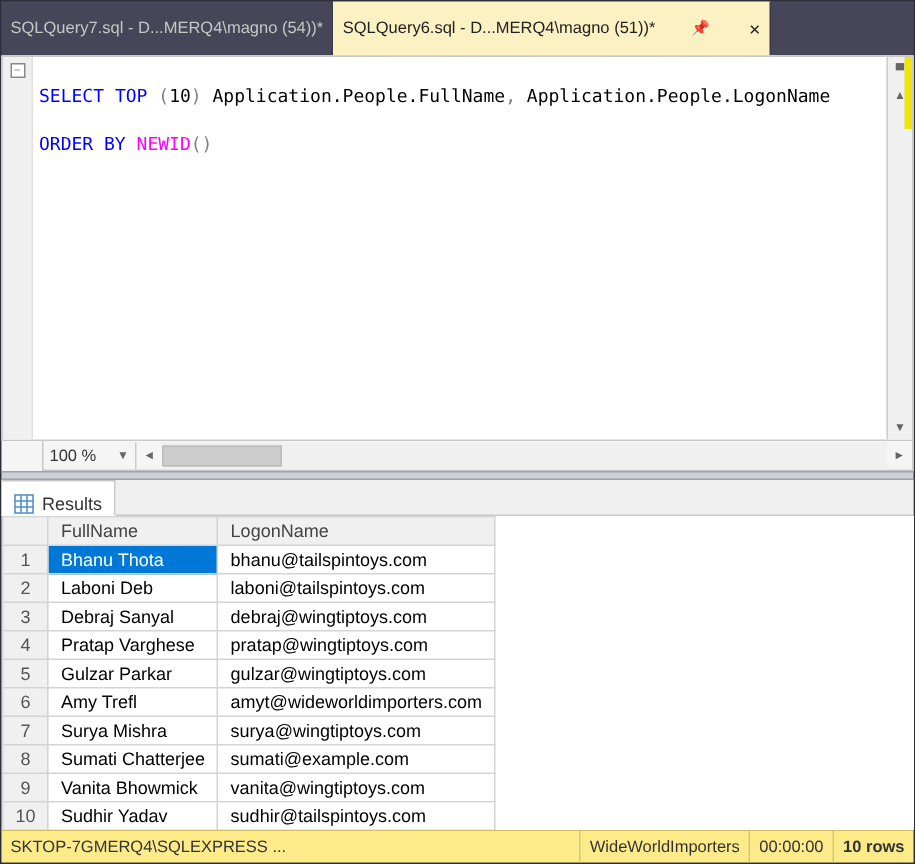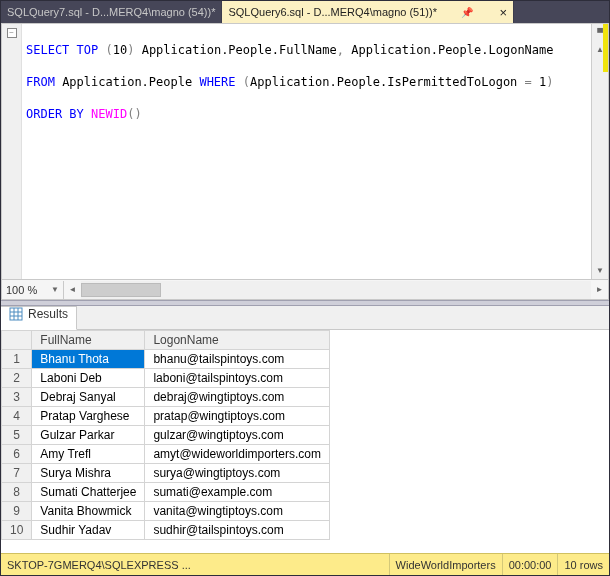--- a/index.html
+++ b/index.html
@@ -16,21 +16,21 @@
   width: 610px;
   height: 576px;
   display: flex;
   flex-direction: column;
   background: #464658;
   border: 1px solid #2d2d3a;
 }
 .tabs {
   display: flex;
   background: #464658;
-  height: 22px;
+  height: 36px;
   align-items: stretch;
 }
 .tab {
   display: flex;
   align-items: center;
   padding: 0 6px;
   font-size: 11px;
   color: #c7c7c7;
   cursor: pointer;
   gap: 4px;
@@ -121,20 +121,21 @@
   font-size: 8px;
 }
 .sb-track-v { flex: 1; }
 .zoom-row {
   display: flex;
   align-items: center;
   height: 20px;
   background: #f5f5f5;
   border: 1px solid #c9c9c9;
   border-top: none;
+  margin-left: 27px;
 }
 .zoom-box {
   width: 62px;
   height: 18px;
   border-right: 1px solid #c9c9c9;
   display: flex;
   align-items: center;
   padding: 0 4px;
   font-size: 11px;
   color: #333;
@@ -178,21 +179,21 @@
 }
 .results-tabs {
   display: flex;
   height: 24px;
   background: #f0f0f0;
   border-bottom: 1px solid #c9c9c9;
   align-items: stretch;
 }
 .rtab {
   display: flex;
-  align-items: flex-start;
+  align-items: flex-end;
   gap: 5px;
   padding: 0 8px;
   font-size: 12px;
   color: #333;
   cursor: pointer;
   border-right: 1px solid #c9c9c9;
   border-top: 1px solid #c9c9c9;
 }
 .rtab.active {
   background: #fff;
@@ -247,21 +248,21 @@
   color: #333;
   border-top: 1px solid #d0c060;
 }
 .status-cell {
   padding: 4px 6px;
   border-right: 1px solid #d4c878;
   height: 100%;
   display: flex;
   align-items: center;
 }
-.status-cell:last-child { border-right: none; }
+.status-cell:last-child { border-right: none; font-weight: bold; }
 </style>
 </head>
 <body>
 
 <div class="root">
 
   <div class="tabs">
     <div class="tab">
       <span>SQLQuery7.sql - D...MERQ4\magno (54))*</span>
     </div>
@@ -272,21 +273,20 @@
     </div>
   </div>
 
   <div class="editor-area">
     <div class="editor-body">
       <div class="gutter">
         <div class="collapse-box">−</div>
       </div>
       <div class="code-pane">
 <span class="code-line"><span class="kw">SELECT</span> <span class="kw">TOP</span> <span class="gray">(</span><span class="num">10</span><span class="gray">)</span> <span class="txt">Application.People.FullName</span><span class="gray">,</span> <span class="txt">Application.People.LogonName</span></span>
-<span class="code-line"><span class="kw">FROM</span> <span class="txt">Application.People</span> <span class="kw">WHERE</span> <span class="gray">(</span><span class="txt">Application.People.IsPermittedToLogon</span> <span class="op">=</span><span class="num"> 1</span><span class="gray">)</span></span>
 <span class="code-line"><span class="kw">ORDER BY</span> <span class="fn">NEWID</span><span class="gray">()</span></span>
       </div>
       <div class="change-bar"></div>
       <div class="scrollbar-v">
         <div class="sb-btn">▀</div>
         <div class="sb-btn">▲</div>
         <div class="sb-track-v"></div>
         <div class="sb-btn">▼</div>
       </div>
     </div>

